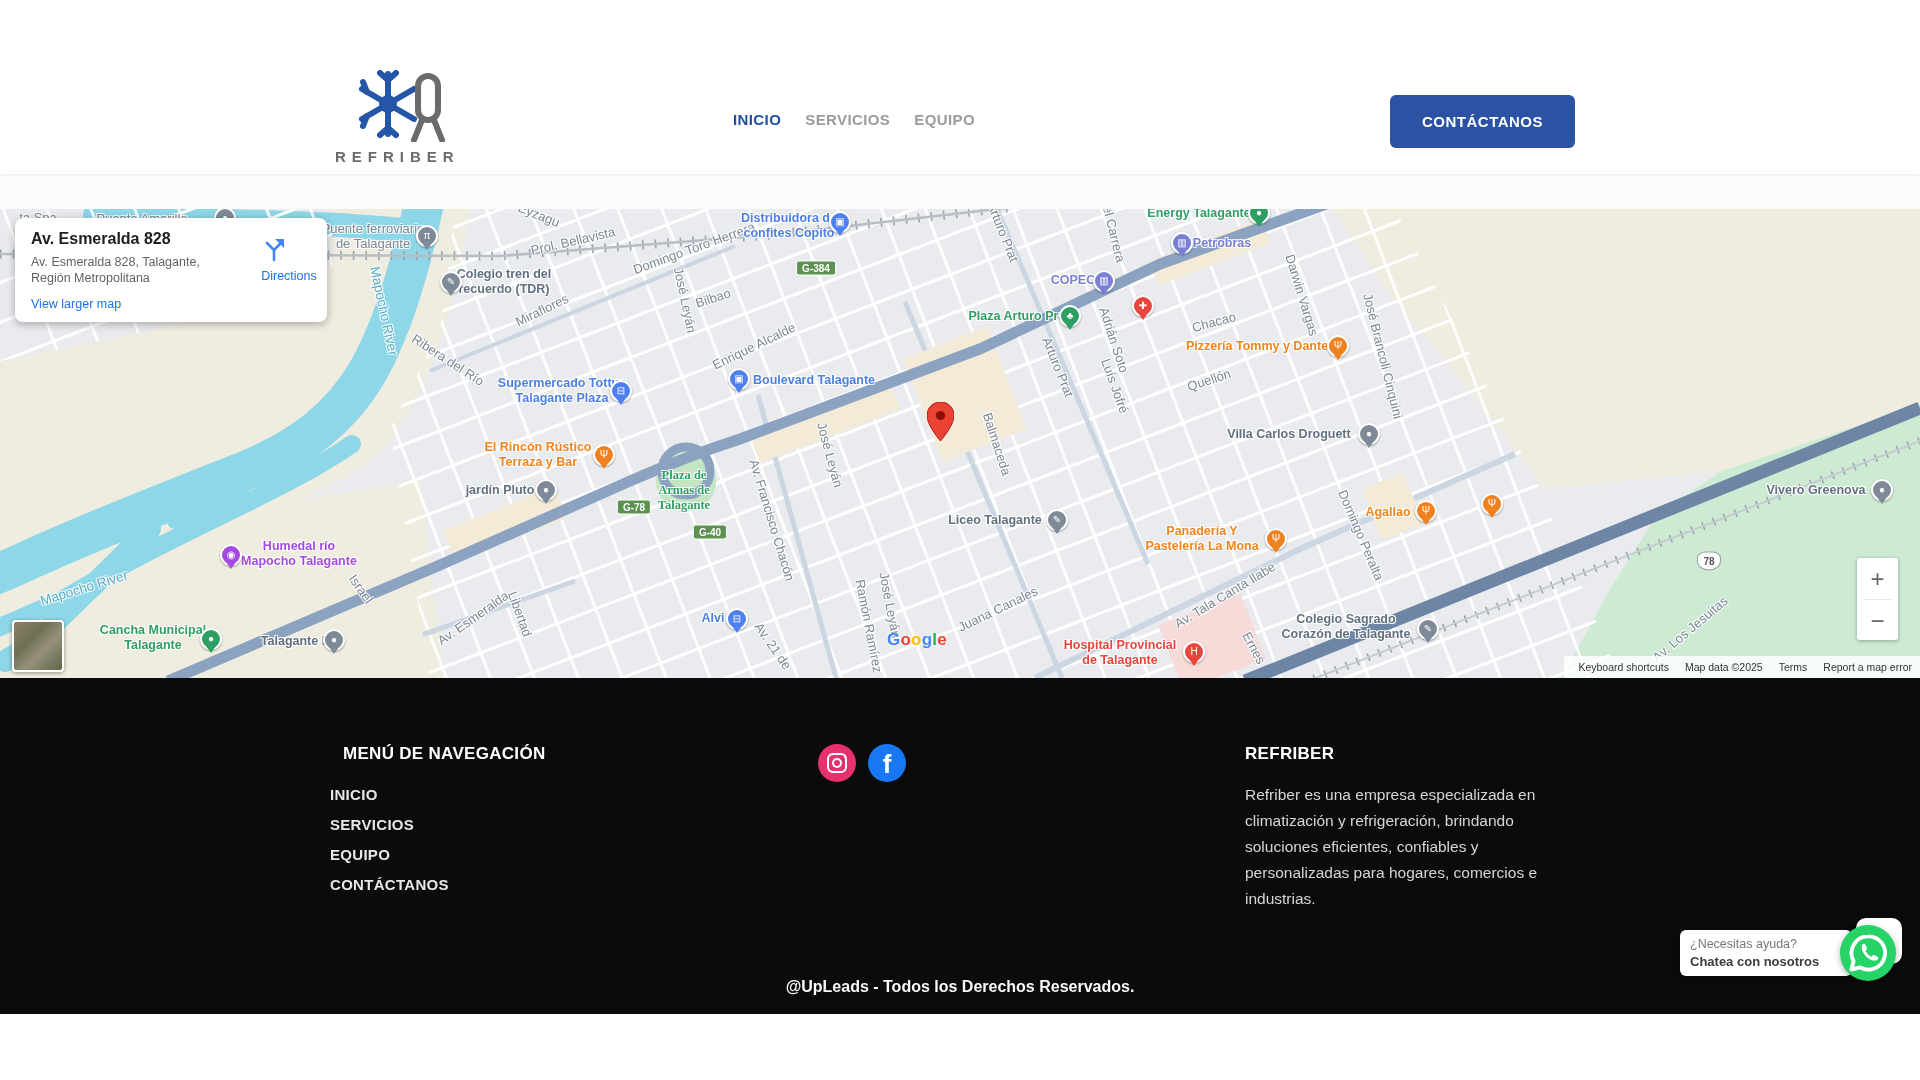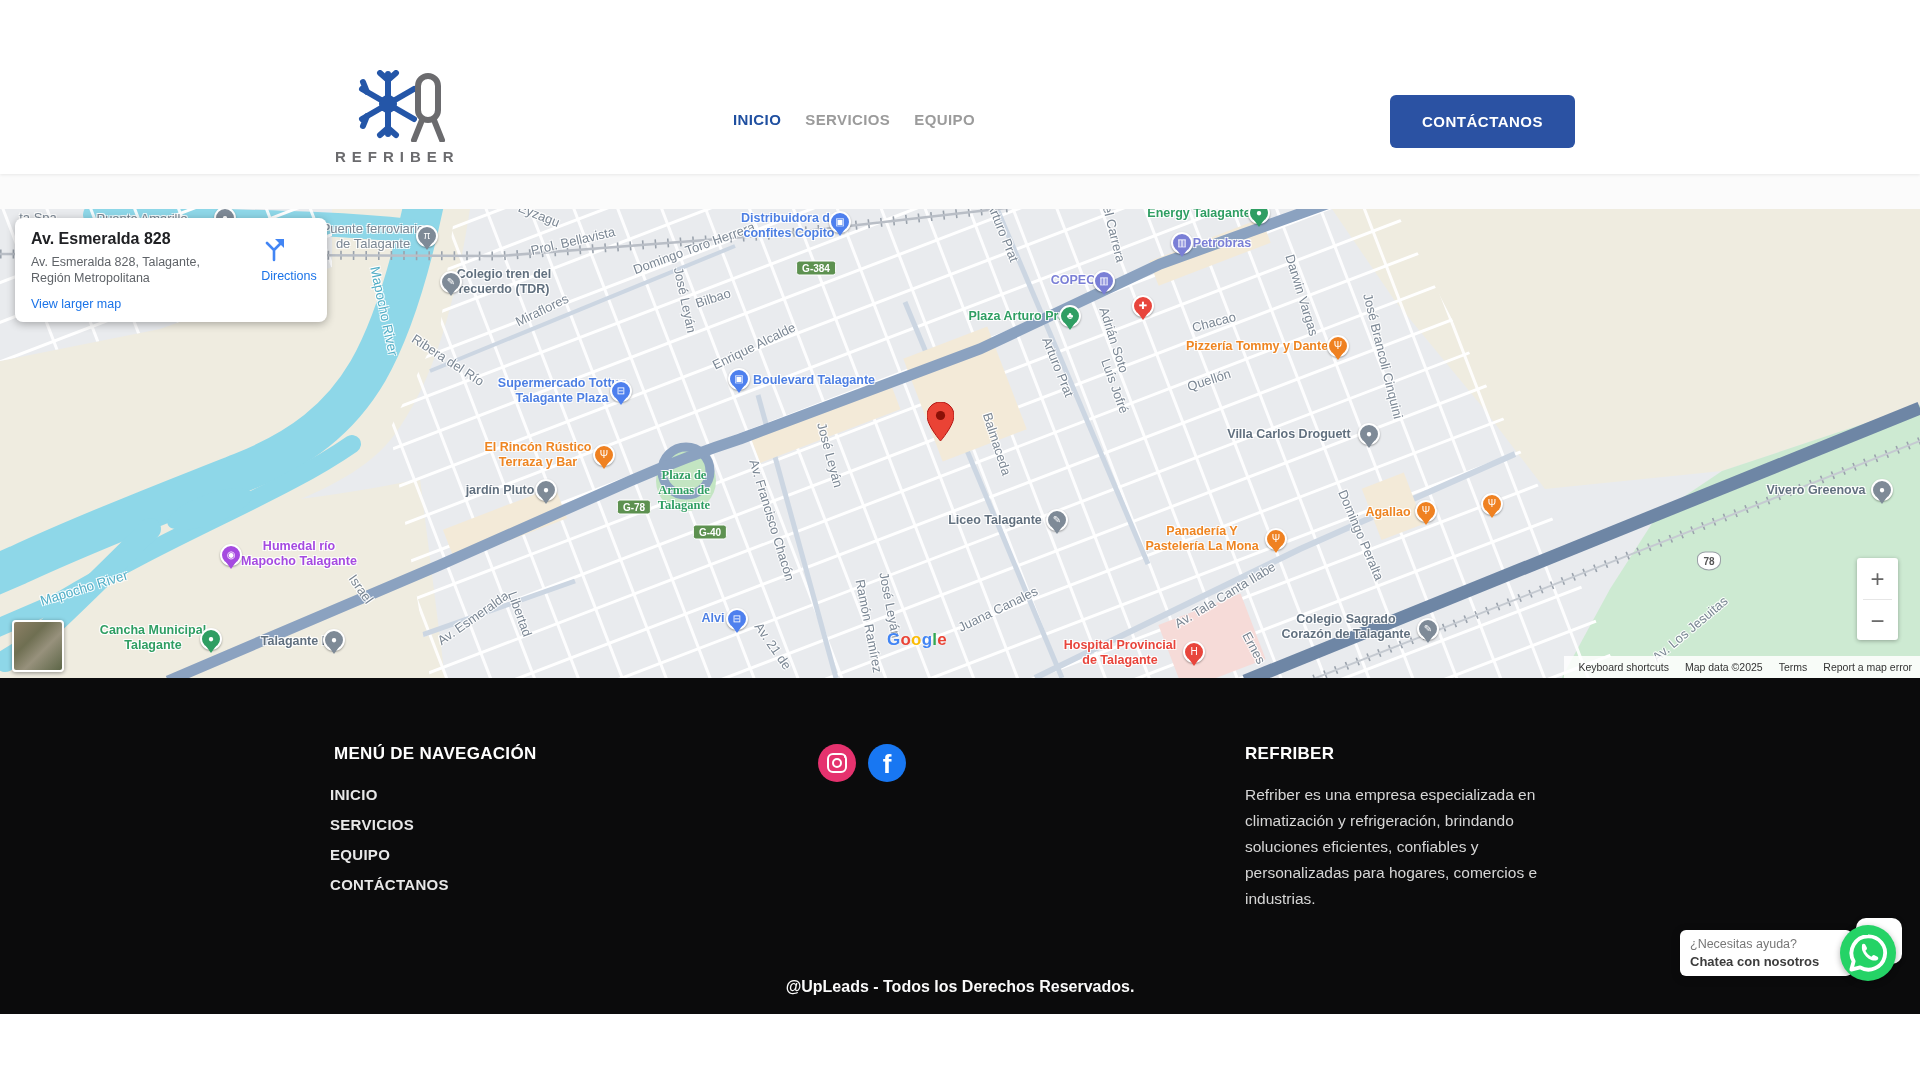--- a/index.html
+++ b/index.html
@@ -52,21 +52,21 @@
   .sat{position:absolute;left:12px;top:411px;width:48px;height:48px;border:2px solid #fff;border-radius:4px;box-shadow:0 1px 4px rgba(0,0,0,.4);z-index:6;cursor:pointer;
        background:linear-gradient(135deg,#8d8066 0%,#6f6f52 35%,#97917c 60%,#5d6647 100%);}
   .attrib{position:absolute;right:0;top:447px;height:22px;background:rgba(255,255,255,.85);z-index:6;display:flex;align-items:center;gap:16px;padding:0 8px 0 14px;font-size:10.5px;color:#333;}
   .attrib span{cursor:pointer;}
   .glogo{position:absolute;left:887px;top:421px;z-index:5;font-size:17px;font-weight:700;letter-spacing:.2px;text-shadow:0 0 3px #fff;}
 
   
   .footer{position:absolute;top:678px;left:0;width:1920px;height:336px;background:#0b0b0c;color:#eee;z-index:10;}
   .fcols{display:flex;padding:66px 0 0 330px;}
   .fc1{width:488px;}
-  .fc1 h4{margin:0 4px 22px;font-size:17px;font-weight:700;color:#fff;letter-spacing:.3px;}
+  .fc1 h4{margin:0 13px 22px;font-size:17px;font-weight:700;color:#fff;letter-spacing:.3px;}
   .fmenu a{display:block;margin-bottom:13px;font-size:15px;font-weight:700;color:#e8e8e8;text-decoration:none;letter-spacing:.3px;}
   .fc2{width:427px;display:flex;gap:12px;align-items:flex-start;}
   .sicon{width:38px;height:38px;border-radius:50%;position:relative;cursor:pointer;display:inline-block;}
   .ig{background:#e5326e;}
   .ig .sq{position:absolute;left:9px;top:9px;width:16px;height:16px;border:2px solid #fff;border-radius:6px;}
   .ig .lens{position:absolute;left:14px;top:14px;width:6px;height:6px;border:2px solid #fff;border-radius:50%;}
   .ig .dot{position:absolute;right:10px;top:11px;width:2.5px;height:2.5px;background:#fff;border-radius:50%;}
   .fb{background:#1877f2;color:#fff;font-weight:700;font-size:26px;text-align:center;line-height:40px;}
   .fc3{width:360px;}
   .fc3 h4{margin:0 0 18px;font-size:17px;font-weight:700;color:#fff;letter-spacing:.3px;}

